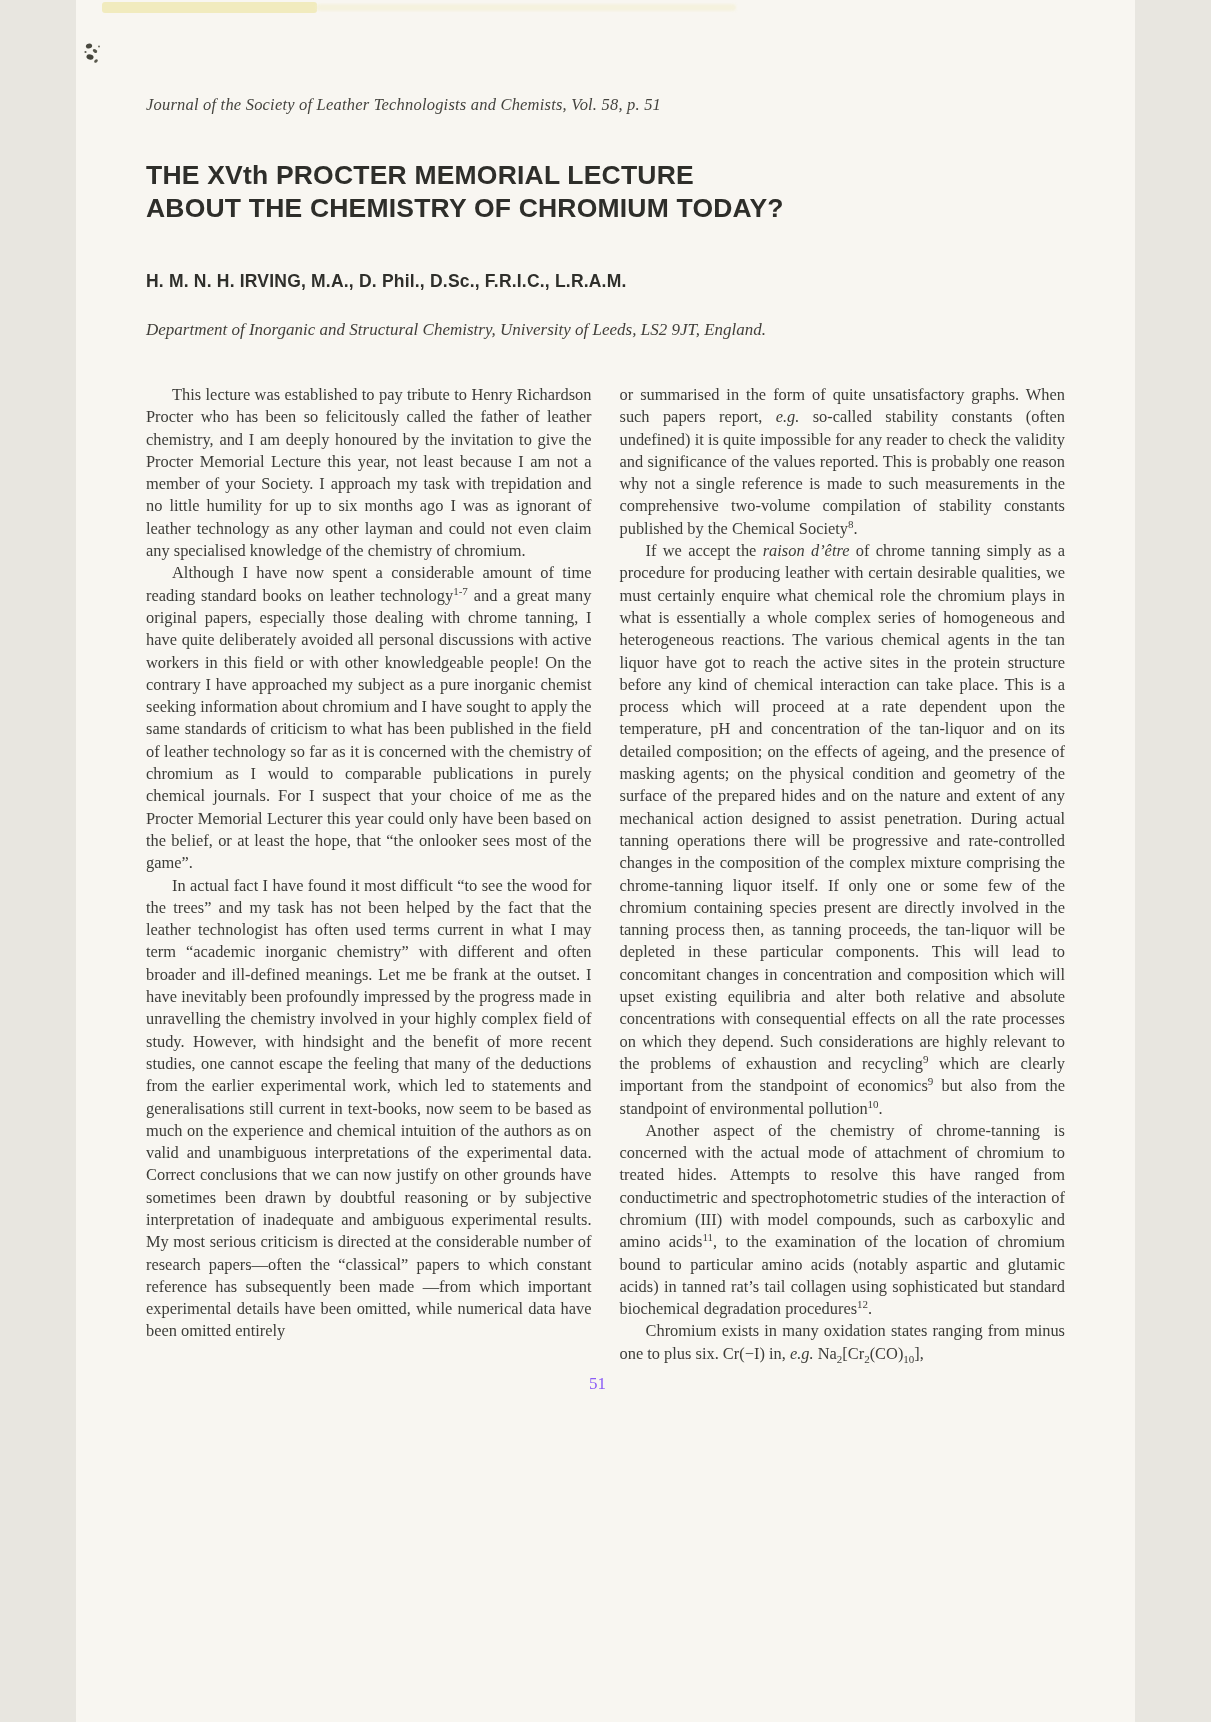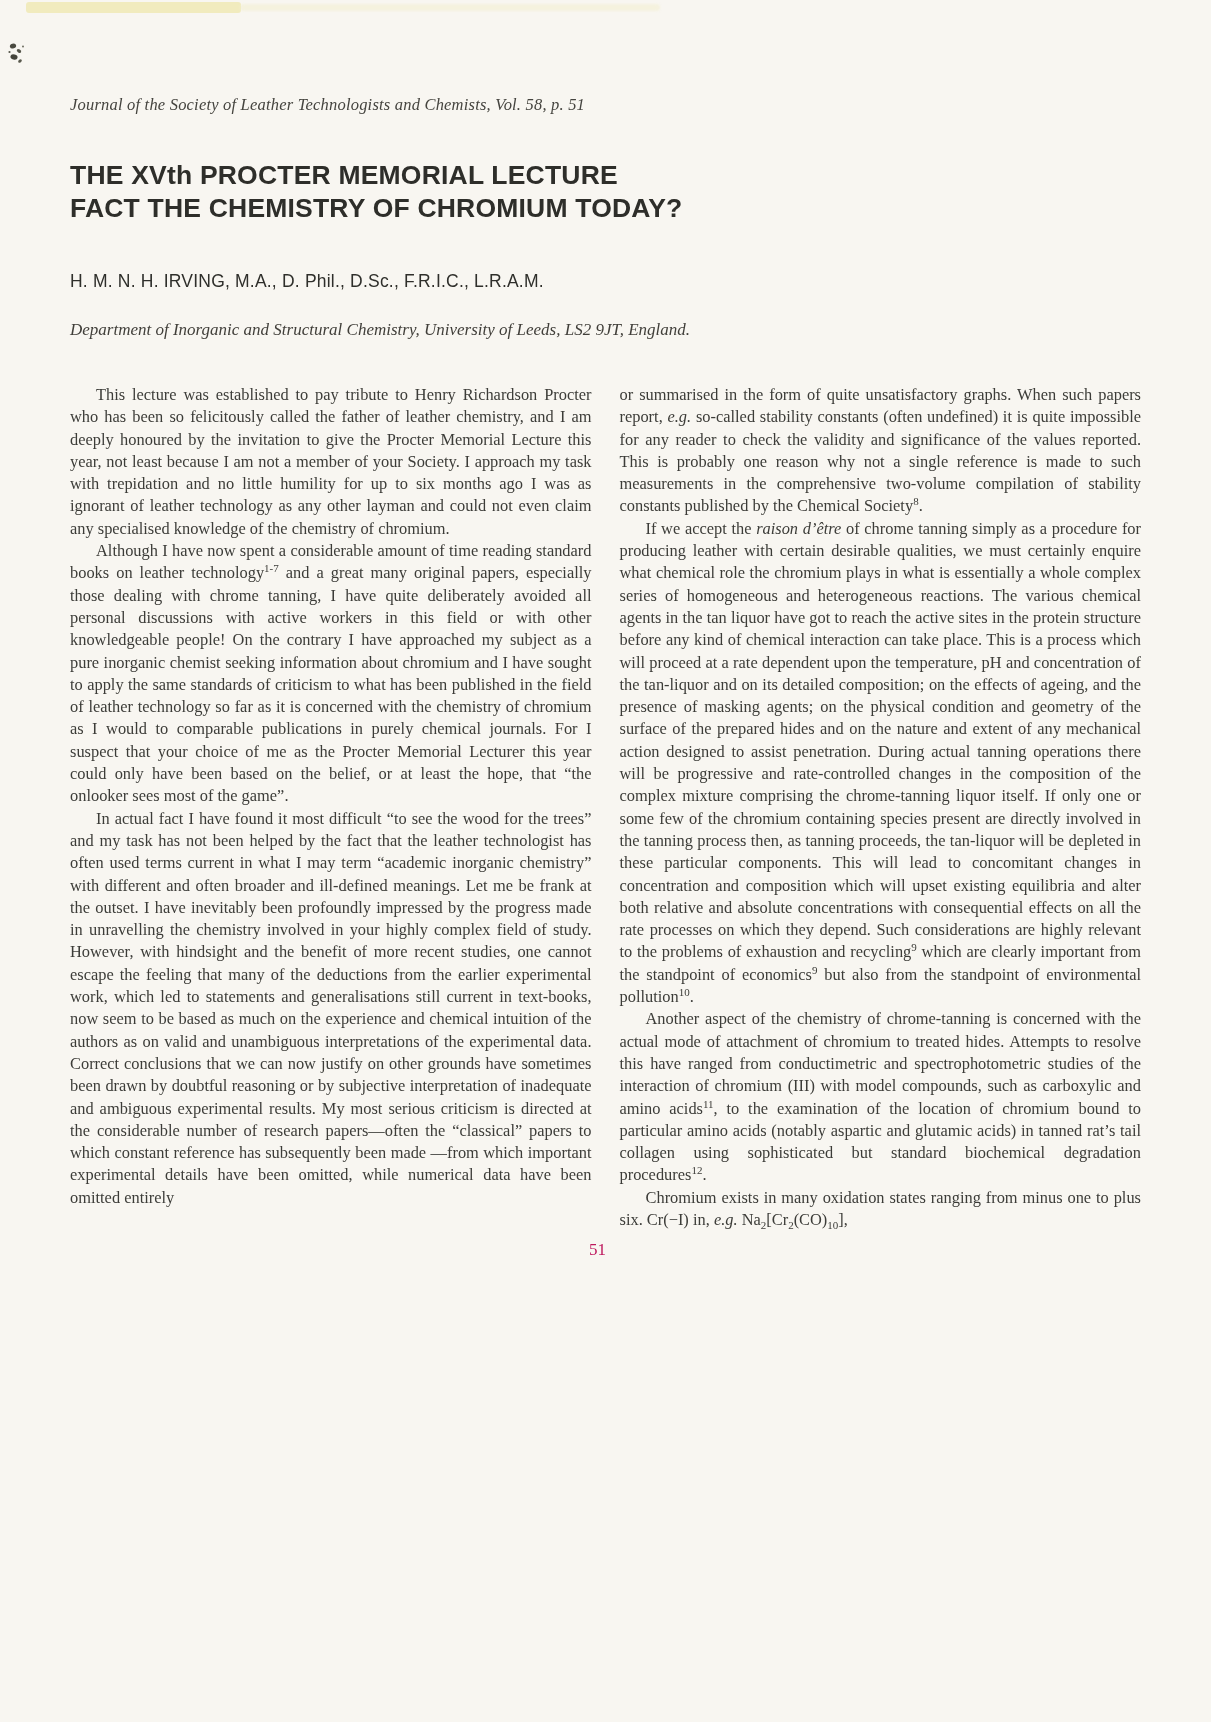--- a/index.html
+++ b/index.html
@@ -2,21 +2,21 @@
 <html><head>
 <meta charset="utf-8">
 <style>
   html, body {
     margin: 0;
     padding: 0;
     background: #e8e6e0;
   }
   .page {
     position: relative;
-    width: 1211px;
+    width: 1059px;
     height: 1722px;
     margin: 0 auto;
     background: #f8f6f1;
     overflow: hidden;
     font-family: "Liberation Serif", serif;
     color: #3c3c38;
     box-sizing: border-box;
     padding: 95px 70px 0 70px;
   }
   .scan-strip {
@@ -59,21 +59,21 @@
     font-family: "Liberation Sans", sans-serif;
     font-weight: bold;
     font-size: 26.5px;
     line-height: 33px;
     letter-spacing: 0.2px;
     color: #2e2e2a;
   }
   .author {
     margin-top: 46px;
     font-family: "Liberation Sans", sans-serif;
-    font-weight: normal;
+    font-weight: bold;
     font-size: 17.5px;
     color: #2f2f2b;
     letter-spacing: 0.2px;
   }
   .affiliation {
     margin-top: 28px;
     font-style: italic;
     font-size: 17px;
     color: #413f3a;
   }
@@ -100,21 +100,21 @@
     line-height: 0;
   }
   .col p sub {
     font-size: 11px;
     line-height: 0;
   }
   .page-number {
     margin-top: 9px;
     text-align: center;
     font-size: 17px;
-    color: #be185d;
+    color: #8b5cf6;
     
     transform: translateX(-8px);
   }
 </style>
 </head>
 <body>
 
 <div class="page">
 
   <div class="scan-strip"></div>
@@ -128,21 +128,21 @@
       <ellipse cx="14" cy="21" rx="2.0" ry="1.4" fill="#5a5a4e" transform="rotate(-35 14 21)"></ellipse>
       <circle cx="3.5" cy="12" r="1.1" fill="#55554a"></circle>
       <circle cx="17" cy="6.5" r="0.9" fill="#606052"></circle>
     </svg>
   </div>
 
   <div class="journal-line">Journal of the Society of Leather Technologists and Chemists, Vol. 58, p. 51</div>
 
   <div class="title">
     <div>THE XVth PROCTER MEMORIAL LECTURE</div>
-    <div>FACT THE CHEMISTRY OF CHROMIUM TODAY?</div>
+    <div>ABOUT THE CHEMISTRY OF CHROMIUM TODAY?</div>
   </div>
 
   <div class="author">H. M. N. H. IRVING, M.A., D. Phil., D.Sc., F.R.I.C., L.R.A.M.</div>
 
   <div class="affiliation">Department of Inorganic and Structural Chemistry, University of Leeds, LS2 9JT, England.</div>
 
   <div class="columns">
     <div class="col">
       <p class="indent">This lecture was established to pay tribute to Henry Richardson Procter who has been so felicitously called the father of leather chemistry, and I am deeply honoured by the invitation to give the Procter Memorial Lecture this year, not least because I am not a member of your Society. I approach my task with trepidation and no little humility for up to six months ago I was as ignorant of leather technology as any other layman and could not even claim any specialised knowledge of the chemistry of chromium.</p>
       <p class="indent">Although I have now spent a considerable amount of time reading standard books on leather technology<sup>1-7</sup> and a great many original papers, especially those dealing with chrome tanning, I have quite deliberately avoided all personal discussions with active workers in this field or with other knowledgeable people! On the contrary I have approached my subject as a pure inorganic chemist seeking information about chromium and I have sought to apply the same standards of criticism to what has been published in the field of leather technology so far as it is concerned with the chemistry of chromium as I would to comparable publications in purely chemical journals. For I suspect that your choice of me as the Procter Memorial Lecturer this year could only have been based on the belief, or at least the hope, that “the onlooker sees most of the game”.</p>

